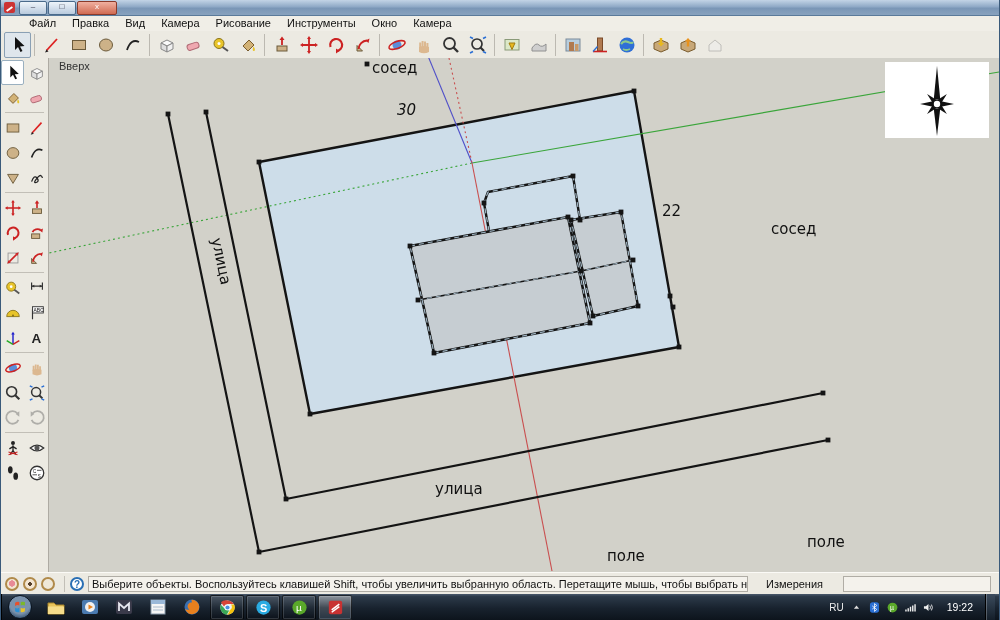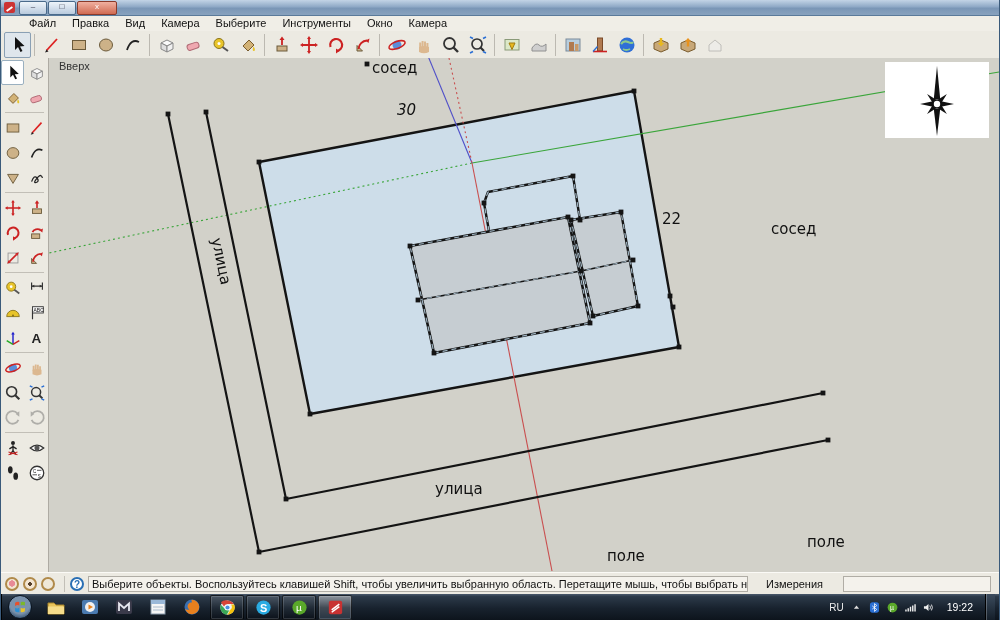--- a/index.html
+++ b/index.html
@@ -86,21 +86,21 @@
       <span class="winbtn">□</span>
       <span class="winbtn close">x</span>
     </span>
   </div>
 
   <div class="menubar">
       <span class="menuitem">Файл</span>
       <span class="menuitem">Правка</span>
       <span class="menuitem">Вид</span>
       <span class="menuitem">Камера</span>
-      <span class="menuitem">Выберите</span>
+      <span class="menuitem">Рисование</span>
       <span class="menuitem">Инструменты</span>
       <span class="menuitem">Окно</span>
       <span class="menuitem">Камера</span>
     </div>
 
   <div class="toolbar">
       <span class="tbtn active">
         <svg width="20" height="20" viewBox="0 0 20 20" font-family="Liberation Sans,sans-serif">
           <path d="M7 2 L7 15 L10 12 L12.5 17 L14.5 16 L12 11.5 L16.5 11 Z" fill="#111"></path>
         </svg>
@@ -554,21 +554,21 @@
         <rect x="824.6" y="437.6" width="4.8" height="4.8" fill="#141414"></rect>
         <rect x="819.6" y="390.6" width="4.8" height="4.8" fill="#141414"></rect>
         <rect x="666.6" y="293.6" width="4.8" height="4.8" fill="#141414"></rect>
         <rect x="669.6" y="304.6" width="4.8" height="4.8" fill="#141414"></rect>
         <rect x="363.6" y="61.6" width="4.8" height="4.8" fill="#141414"></rect>
       </svg>
     <div class="view-label">Вверх</div>
     <div id="labels">
         <div class="clabel" style="left: 323px; top: 1px;">сосед</div>
         <div class="clabel" style="left: 348px; top: 43px; font-style: italic;">30</div>
-        <div class="clabel" style="left: 613px; top: 152px;">22</div>
+        <div class="clabel" style="left: 613px; top: 144px;">22</div>
         <div class="clabel" style="left: 722px; top: 162px;">сосед</div>
         <div class="clabel" style="left: 176px; top: 178px; transform: rotate(78deg);">улица</div>
         <div class="clabel" style="left: 386px; top: 422px;">улица</div>
         <div class="clabel" style="left: 558px; top: 489px;">поле</div>
         <div class="clabel" style="left: 758px; top: 475px;">поле</div>
       </div>
     <div class="compass" id="compassbox" style="left: 836px; top: 4px; width: 104px; height: 76px;">
         <svg width="104" height="76" viewBox="-52 -42 104 76">
           <g fill="#111">
             <path d="M0,-38 L3.2,-5 L-3.2,-5 Z"></path>

